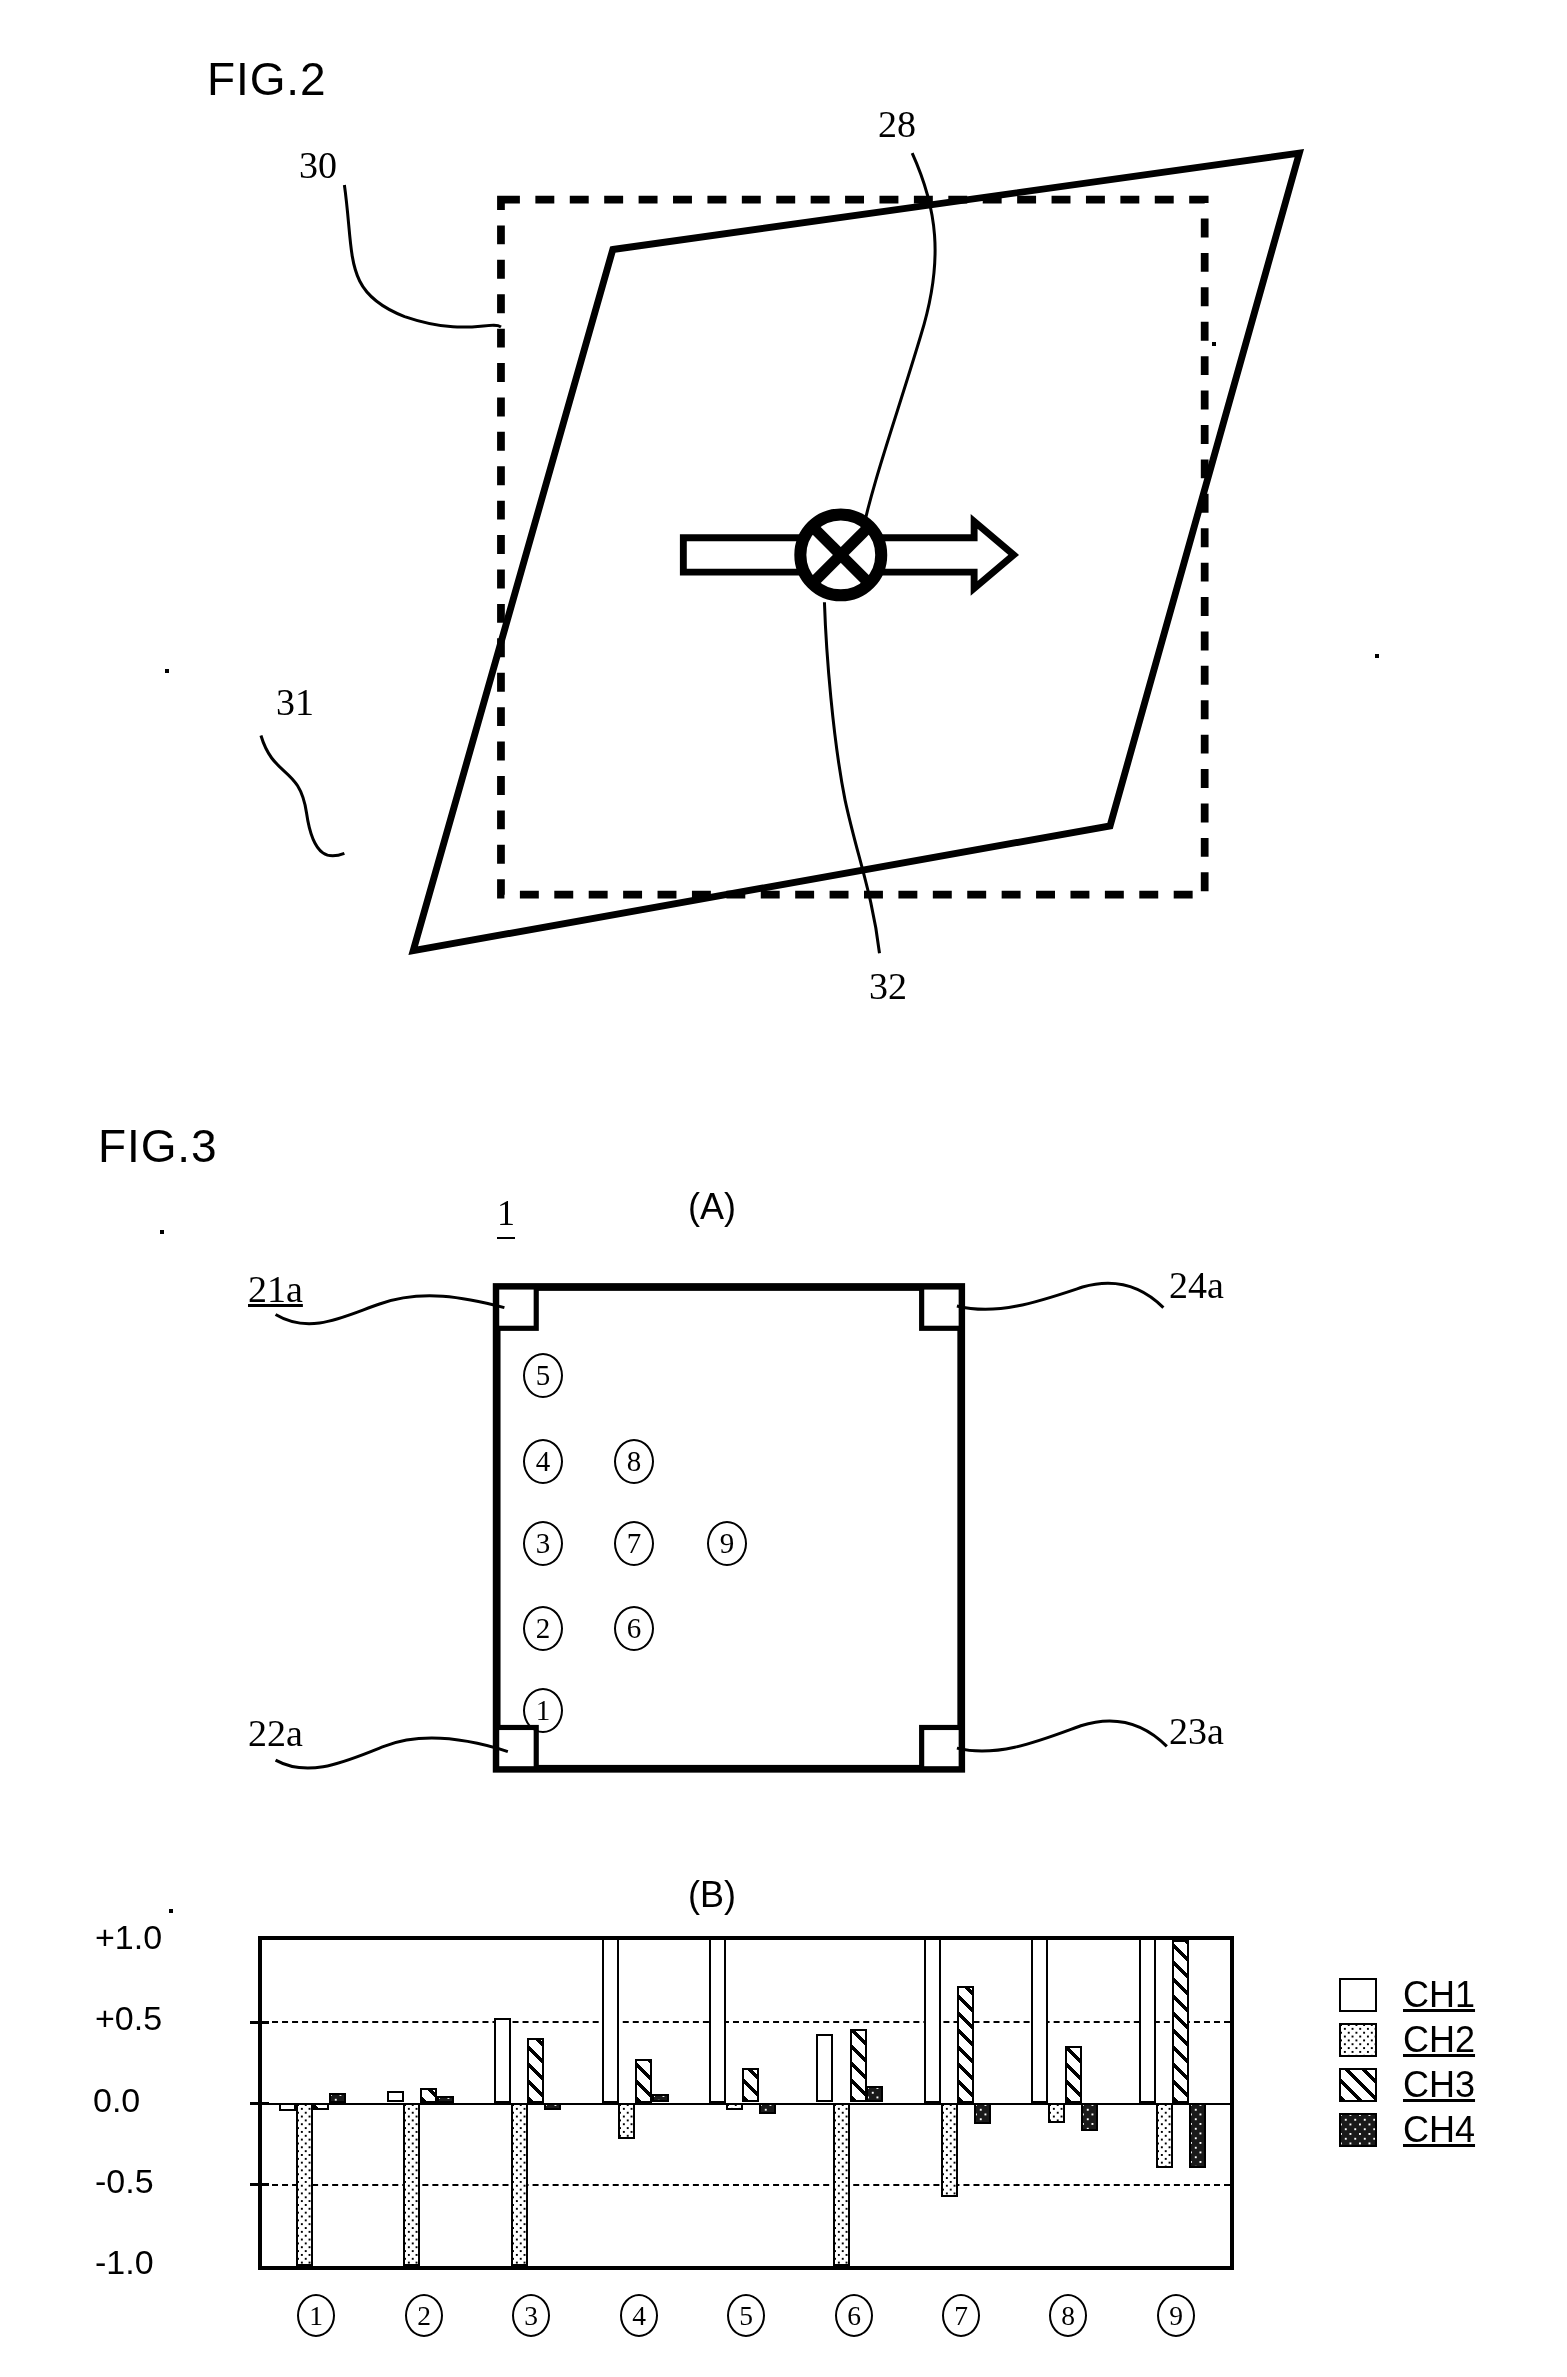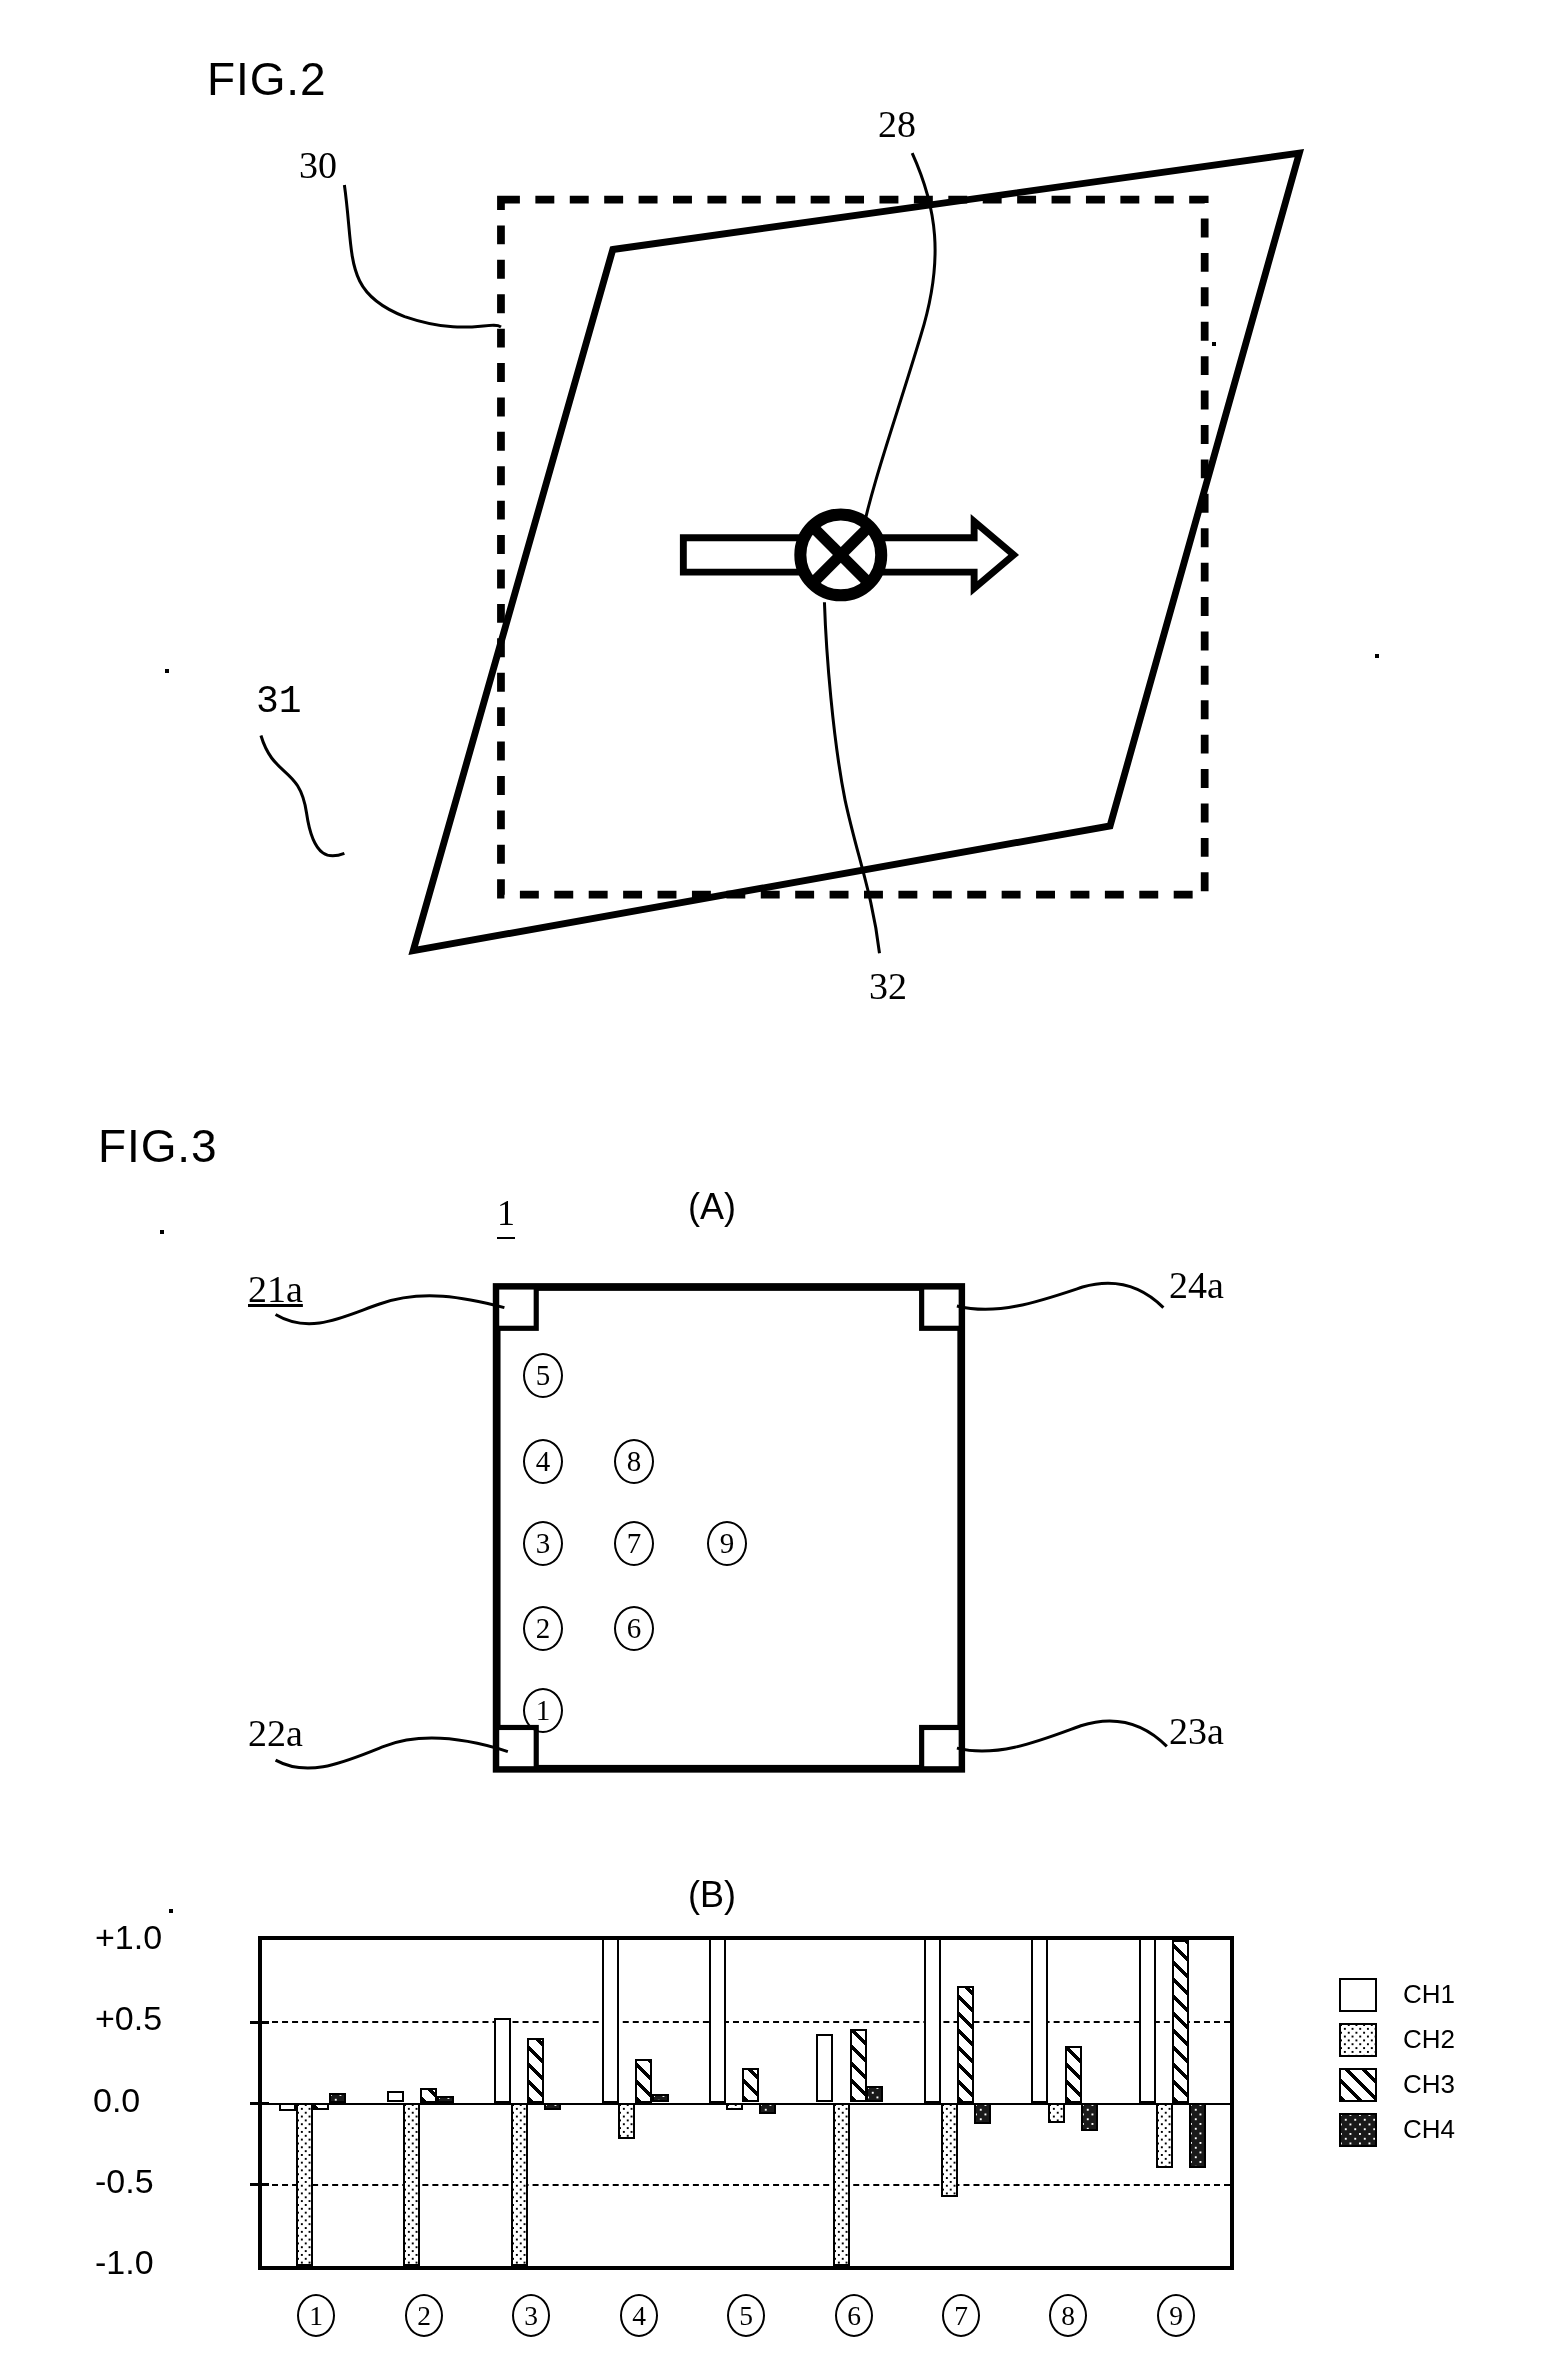--- a/index.html
+++ b/index.html
@@ -139,23 +139,24 @@
   .legend-swatch {
     width: 38px;
     height: 34px;
     box-sizing: border-box;
     border: 2.6px solid #000;
     margin-right: 26px;
     flex: 0 0 auto;
   }
   .legend-text {
     font-family: "Liberation Sans", sans-serif;
-    font-size: 26px;
-    color: #000;
-    white-space: nowrap;
+    font-size: 36px;
+    color: #000;
+    white-space: nowrap;
+    text-decoration: underline;
   }
 
   .panel-letter {
     position: absolute;
     font-family: "Liberation Sans", sans-serif;
     font-size: 36px;
     white-space: nowrap;
     color: #000;
   }
   .underlined-ref {
@@ -173,21 +174,21 @@
     height: 4.3px;
     background: #000;
   }
 </style>
 </head>
 <body>
 
 <div class="fig-label" style="left:207px; top:52px;">FIG.2</div>
 
 <div class="ref-num" style="left:299px; top:143px;">30</div>
-<div class="ref-num" style="left:256px; top:680px;font-family:Liberation Mono, monospace;">31</div>
+<div class="ref-num" style="left:276px; top:680px;">31</div>
 <div class="ref-num" style="left:869px; top:964px;">32</div>
 <div class="ref-num" style="left:878px; top:102px;">28</div>
 
 <svg class="svg-layer" viewBox="0 0 1822 2763" xmlns="http://www.w3.org/2000/svg">
 
   <path d="M 712,290 L 1510,178 L 1290,960 L 480,1105 Z" fill="none" stroke="#000" stroke-width="8" stroke-linejoin="miter"></path>
 
   <rect x="582" y="232" width="818" height="808" fill="none" stroke="#000" stroke-width="9" stroke-dasharray="22 18"></rect>
 
   <path d="M 400,215 C 412,300 398,340 470,368 C 540,392 570,372 582,380" fill="none" stroke="#000" stroke-width="3.5"></path>

